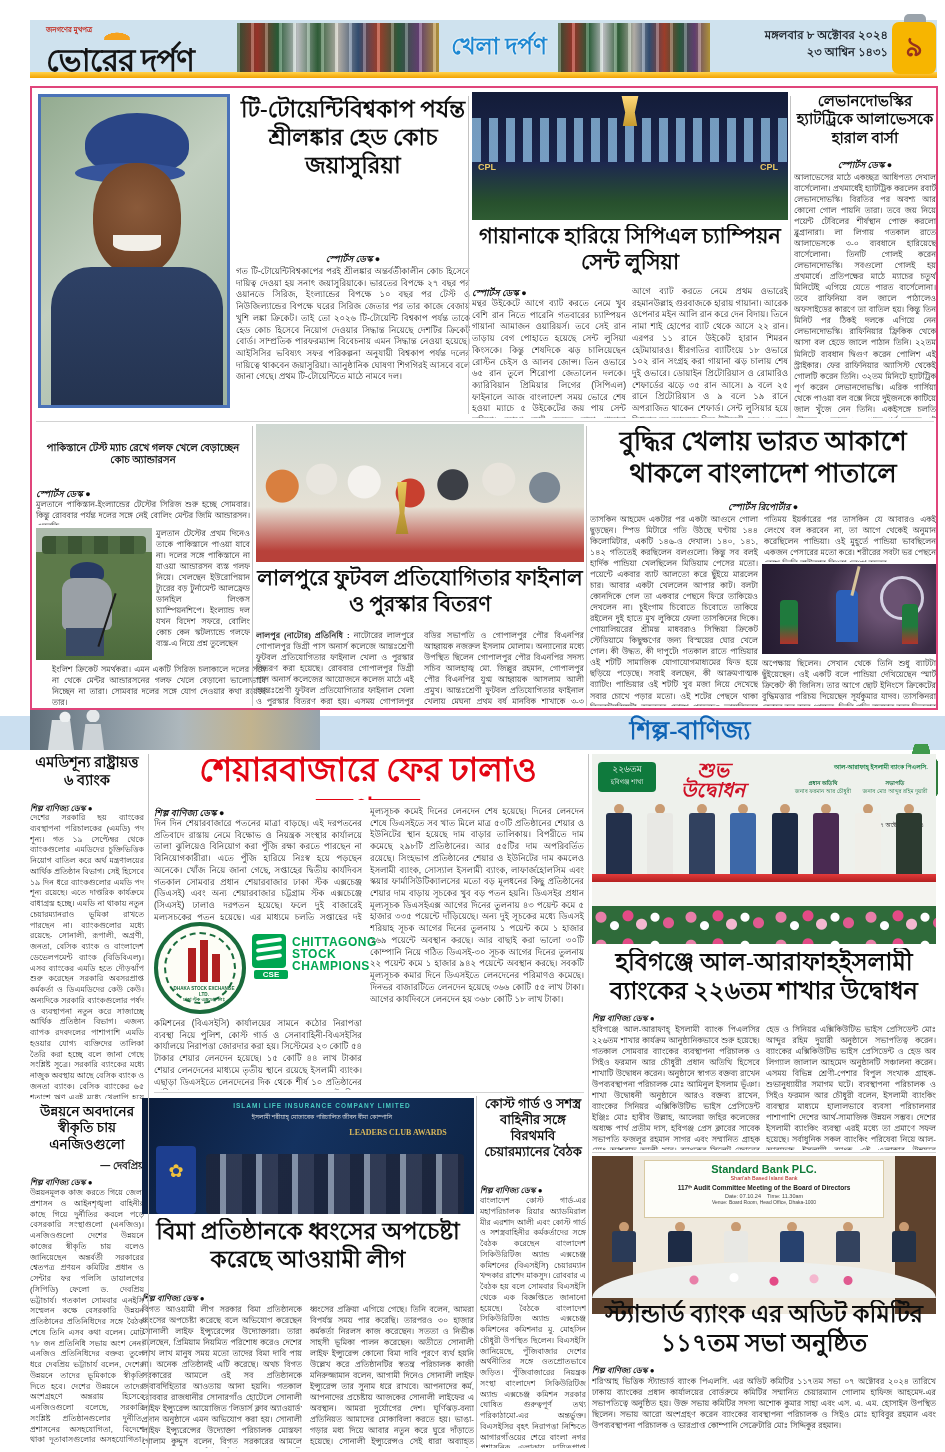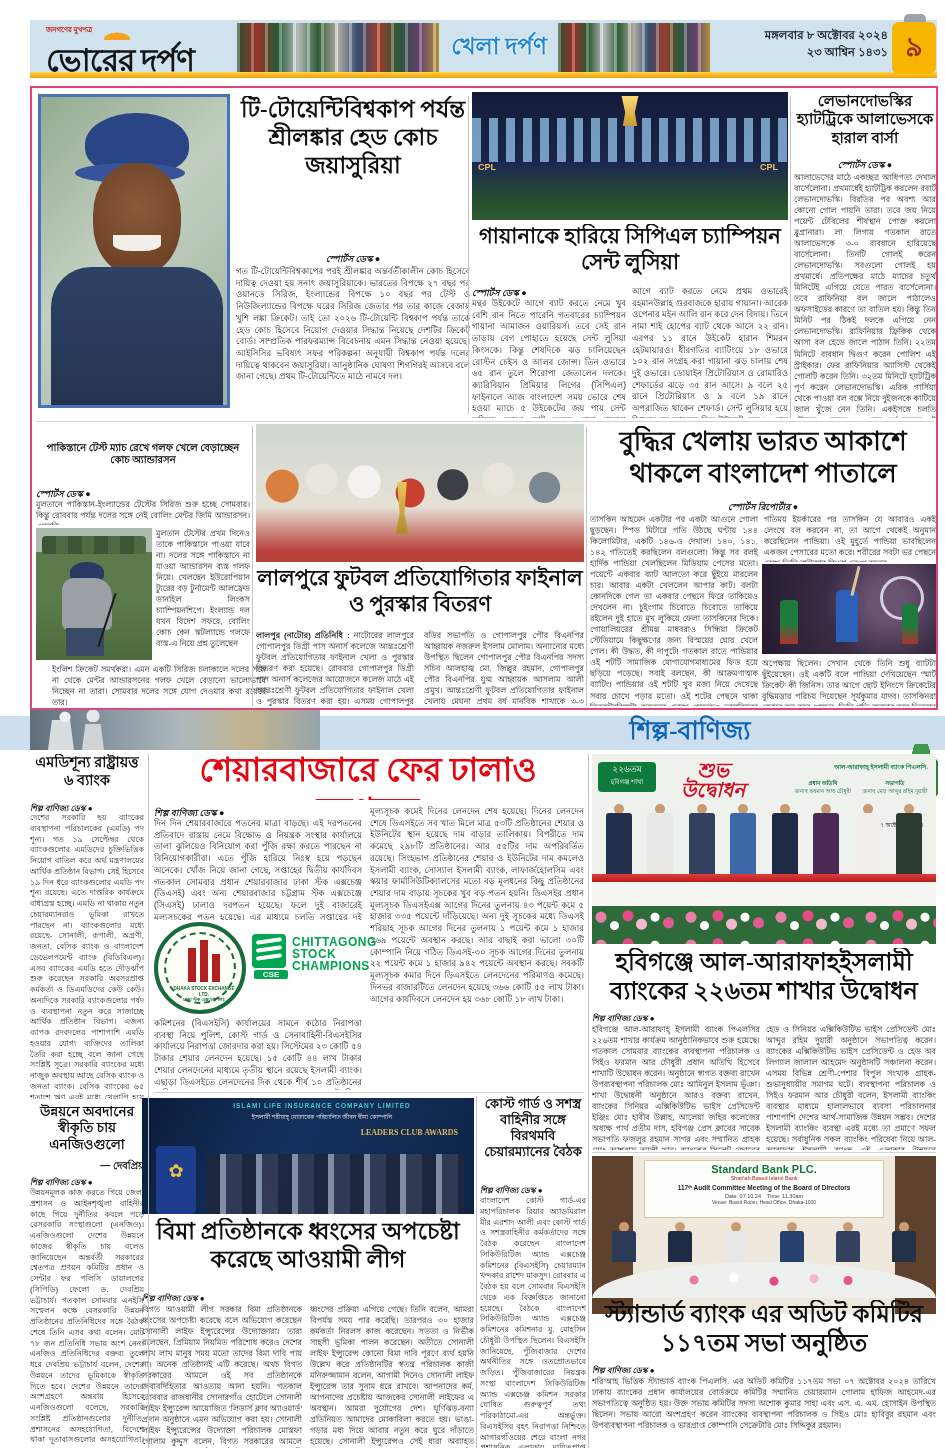--- a/index.html
+++ b/index.html
@@ -192,21 +192,21 @@
 <div class="abs body-txt" style="left:154px;top:1018px;width:208px;height:72px">কমিশনের (বিএসইসি) কার্যালয়ের সামনে কঠোর নিরাপত্তা ব্যবস্থা নিয়ে পুলিশ, কোস্ট গার্ড ও সেনাবাহিনী-বিএসইসির কার্যালয়ে নিরাপত্তা জোরদার করা হয়। সিস্টেমের ২৩ কোটি ৫৪ টাকার শেয়ার লেনদেন হয়েছে। ১৫ কোটি ৪৪ লাখ টাকার শেয়ার লেনদেনের মাধ্যমে তৃতীয় স্থানে রয়েছে ইসলামী ব্যাংক। এছাড়া ডিএসইতে লেনদেনের দিক থেকে শীর্ষ ১০ প্রতিষ্ঠানের তালিকায় রয়েছে- ব্র্যাক ব্যাংক, লাভেলো আইসক্রিম, গ্রামীণফোন, স্কয়ার ফার্মাসিউটিক্যালস, বাংলাদেশ শিপিং কর্পোরেশন, সোস্যাল ইসলামী ব্যাংক এবং ইবনে সিনা।</div>
 <div class="abs body-txt" style="left:370px;top:806px;width:214px;height:284px">মূল্যসূচক কমেই দিনের লেনদেন শেষ হয়েছে। দিনের লেনদেন শেষে ডিএসইতে সব খাত মিলে মাত্র ৫৩টি প্রতিষ্ঠানের শেয়ার ও ইউনিটের স্থান হয়েছে দাম বাড়ার তালিকায়। বিপরীতে দাম কমেছে ২৯৮টি প্রতিষ্ঠানের। আর ৫৫টির দাম অপরিবর্তিত রয়েছে। সিংহভাগ প্রতিষ্ঠানের শেয়ার ও ইউনিটের দাম কমলেও ইসলামী ব্যাংক, সোস্যাল ইসলামী ব্যাংক, লাফার্জহোলসিম এবং স্কয়ার ফার্মাসিউটিক্যালসের মতো বড় মূলধনের কিছু প্রতিষ্ঠানের শেয়ার দাম বাড়ায় সূচকের খুব বড় পতন হয়নি। ডিএসইর প্রধান মূল্যসূচক ডিএসইএক্স আগের দিনের তুলনায় ৪৩ পয়েন্ট কমে ৫ হাজার ৩৩৫ পয়েন্টে দাঁড়িয়েছে। অন্য দুই সূচকের মধ্যে ডিএসই শরিয়াহ সূচক আগের দিনের তুলনায় ১ পয়েন্ট কমে ১ হাজার ১৬৯ পয়েন্টে অবস্থান করছে। আর বাছাই করা ভালো ৩০টি কোম্পানি নিয়ে গঠিত ডিএসই-৩০ সূচক আগের দিনের তুলনায় ২২ পয়েন্ট কমে ১ হাজার ৯৪২ পয়েন্টে অবস্থান করছে। সবকটি মূল্যসূচক কমার দিনে ডিএসইতে লেনদেনের পরিমাণও কমেছে। দিনভর বাজারটিতে লেনদেন হয়েছে ৩৬৬ কোটি ৫৫ লাখ টাকা। আগের কার্যদিবসে লেনদেন হয় ৩৬৮ কোটি ১৮ লাখ টাকা।</div>
 
 <div class="abs hl" style="left:480px;top:1096px;width:106px;height:86px;font-size:13px">কোস্ট গার্ড ও সশস্ত্র বাহিনীর সঙ্গে বিরথমবি চেয়ারম্যানের বৈঠক</div>
 <div class="abs byline" style="left:480px;top:1184px;width:106px;font-size:8px">শিল্প বাণিজ্য ডেস্ক ●</div>
 <div class="abs body-txt" style="left:480px;top:1196px;width:106px;height:252px;font-size:7.8px">বাংলাদেশ কোস্ট গার্ড-এর মহাপরিচালক রিয়ার অ্যাডমিরাল মীর এরশাদ আলী এবং কোস্ট গার্ড ও সশস্ত্রবাহিনীর কর্মকর্তাদের সঙ্গে বৈঠক করেছেন বাংলাদেশ সিকিউরিটিজ অ্যান্ড এক্সচেঞ্জ কমিশনের (বিএসইসি) চেয়ারম্যান খন্দকার রাশেদ মাকসুদ। রোববার এ বৈঠক হয় বলে সোমবার বিএসইসি থেকে এক বিজ্ঞপ্তিতে জানানো হয়েছে। বৈঠকে বাংলাদেশ সিকিউরিটিজ অ্যান্ড এক্সচেঞ্জ কমিশনের কমিশনার মু. মোহসিন চৌধুরী উপস্থিত ছিলেন। বিএসইসি জানিয়েছে, পুঁজিবাজার দেশের অর্থনীতির সঙ্গে ওতপ্রোতভাবে জড়িত। পুঁজিবাজারের নিয়ন্ত্রক সংস্থা বাংলাদেশ সিকিউরিটিজ অ্যান্ড এক্সচেঞ্জ কমিশন সরকার ঘোষিত গুরুত্বপূর্ণ তথ্য পরিকাঠামো-এর অন্তর্ভুক্ত। বিএসইসির বৃহৎ নিরাপত্তা নিশ্চিতে আগারগাঁওয়ের শেরে বাংলা নগর প্রশাসনিক এলাকায় দায়িত্বপ্রাপ্ত সশস্ত্র বাহিনী ও আইন প্রয়োগকারী সংস্থা সহায়তা করবে মর্মে বৈঠকে আলোচনা হয় বলে জানিয়েছে পুঁজিবাজারের নিয়ন্ত্রক সংস্থাটি।</div>
 
 <div class="photo" style="left:142px;top:1098px;width:332px;height:116px;background:linear-gradient(115deg,#0b1c3a,#143260 45%,#0d2344)">
   <div class="abs" style="left:40px;top:4px;width:280px;text-align:center;color:#49c7c0;font-size:6.5px;font-weight:bold;letter-spacing:1px">ISLAMI LIFE INSURANCE COMPANY LIMITED</div>
   <div class="abs" style="left:40px;top:14px;width:280px;text-align:center;color:#e8e8e8;font-size:6px">ইসলামী শরীয়াহ্ মোতাবেক পরিচালিত জীবন বীমা কোম্পানি</div>
-  <div class="abs" style="left:196px;top:30px;width:120px;color:#d9b85c;font-size:8px;font-weight:bold;text-align:right;font-family:'Liberation Serif',serif">LEADERS CLUB AWARDS</div>
+  <div class="abs" style="left:196px;top:30px;width:120px;color:#d9b85c;font-size:8px;font-weight:bold;text-align:center;font-family:'Liberation Serif',serif">LEADERS CLUB AWARDS</div>
   <div class="abs" style="left:14px;top:48px;width:40px;height:68px;background:#1d3e8f;border-radius:4px">
       <div style="color:#f0c23c;font-size:18px;text-align:center;margin-top:14px">✿</div>
     </div>
   <div class="abs" style="left:64px;top:56px;width:258px;height:60px;background:repeating-linear-gradient(90deg,rgba(30,38,60,.9) 0 14px,rgba(220,222,228,.55) 14px 20px,rgba(52,60,84,.9) 20px 36px);border-radius:4px;filter:blur(.3px)"></div>
 </div>
 <div class="abs hl" style="left:142px;top:1218px;width:332px;height:70px;font-size:23px">বিমা প্রতিষ্ঠানকে ধ্বংসের অপচেষ্টা করেছে আওয়ামী লীগ</div>
 <div class="abs byline" style="left:142px;top:1292px;width:200px;font-size:8px">শিল্প বাণিজ্য ডেস্ক ●</div>
 <div class="abs body-txt sm" style="left:142px;top:1304px;width:160px;height:144px">বিগত আওয়ামী লীগ সরকার বিমা প্রতিষ্ঠানকে ধ্বংসের অপচেষ্টা করেছে বলে অভিযোগ করেছেন সোনালী লাইফ ইন্স্যুরেন্সের উদ্যোক্তারা। তারা বলেছেন, প্রিমিয়াম নিয়মিত পরিশোধ করেও দেশের লাখ লাখ মানুষ সময় মতো তাদের বিমা দাবি পায় না। অনেক প্রতিষ্ঠানই এটি করেছে। অথচ বিগত সরকারের আমলে ওই সব প্রতিষ্ঠানকে জবাবদিহিতার আওতায় আনা হয়নি। গতকাল রোববার রাজধানীর সোনারগাঁও হোটেলে সোনালী লাইফ ইন্স্যুরেন্স আয়োজিত 'লিডার্স ক্লাব অ্যাওয়ার্ড' প্রদান অনুষ্ঠানে এমন অভিযোগ করা হয়। সোনালী লাইফ ইন্স্যুরেন্সের উদ্যোক্তা পরিচালক মোস্তফা গোলাম কুদ্দুস বলেন, বিগত সরকারের আমলে অনেক ব্যাংক ও আর্থিক প্রতিষ্ঠানের মতো সোনালী লাইফ ইন্স্যুরেন্সকেও দখলের চেষ্টা করা হয়েছে। দখল প্রক্রিয়ায় কর্মীরা প্রায় চার মাস বেতন-ভাতা বঞ্চিত ছিলেন। সরকার পতনের পর সোনালী লাইফ ইন্স্যুরেন্স</div>
 <div class="abs body-txt sm" style="left:310px;top:1304px;width:164px;height:144px">ধ্বংসের প্রক্রিয়া এগিয়ে গেছে। তিনি বলেন, আমরা বিপর্যস্ত সময় পার করেছি। তারপরও ৩০ হাজার কর্মকর্তা নিরলস কাজ করেছেন। সততা ও নির্ভীক সাহসী ভূমিকা পালন করেছেন। অতীতে সোনালী লাইফ ইন্স্যুরেন্স কোনো বিমা দাবি পূরণে ব্যর্থ হয়নি উল্লেখ করে প্রতিষ্ঠানটির স্বতন্ত্র পরিচালক কাজী মনিরুজ্জামান বলেন, আগামী দিনেও সোনালী লাইফ ইন্স্যুরেন্স তার সুনাম ধরে রাখবে। আপনাদের কর্ম, আপনাদের প্রচেষ্টায় আজকের সোনালী লাইফের এ অবস্থান। আমরা দুর্যোগের দেশ। ঘূর্ণিঝড়-বন্যা প্রতিনিয়ত আমাদের মোকাবিলা করতে হয়। ভাঙা-গড়ার মধ্য দিয়ে আবার নতুন করে ঘুরে দাঁড়াতে হয়েছে। সোনালী ইন্স্যুরেন্সও সেই ধারা অব্যাহত রেখেছে। আমরা গত ৯ মাসে যে কাজ করতে পারেনি, আগামী ৩ মাসে সবই মিলে তা করতে চাই। অতীতে বিমা উন্নয়ন ও নিয়ন্ত্রণ কর্তৃপক্ষ (ইডরা) নির্বিকার থেকেছে বলেও অভিযোগ করেন প্রতিষ্ঠানটির শীর্ষ কর্মকর্তারা।</div>
 

